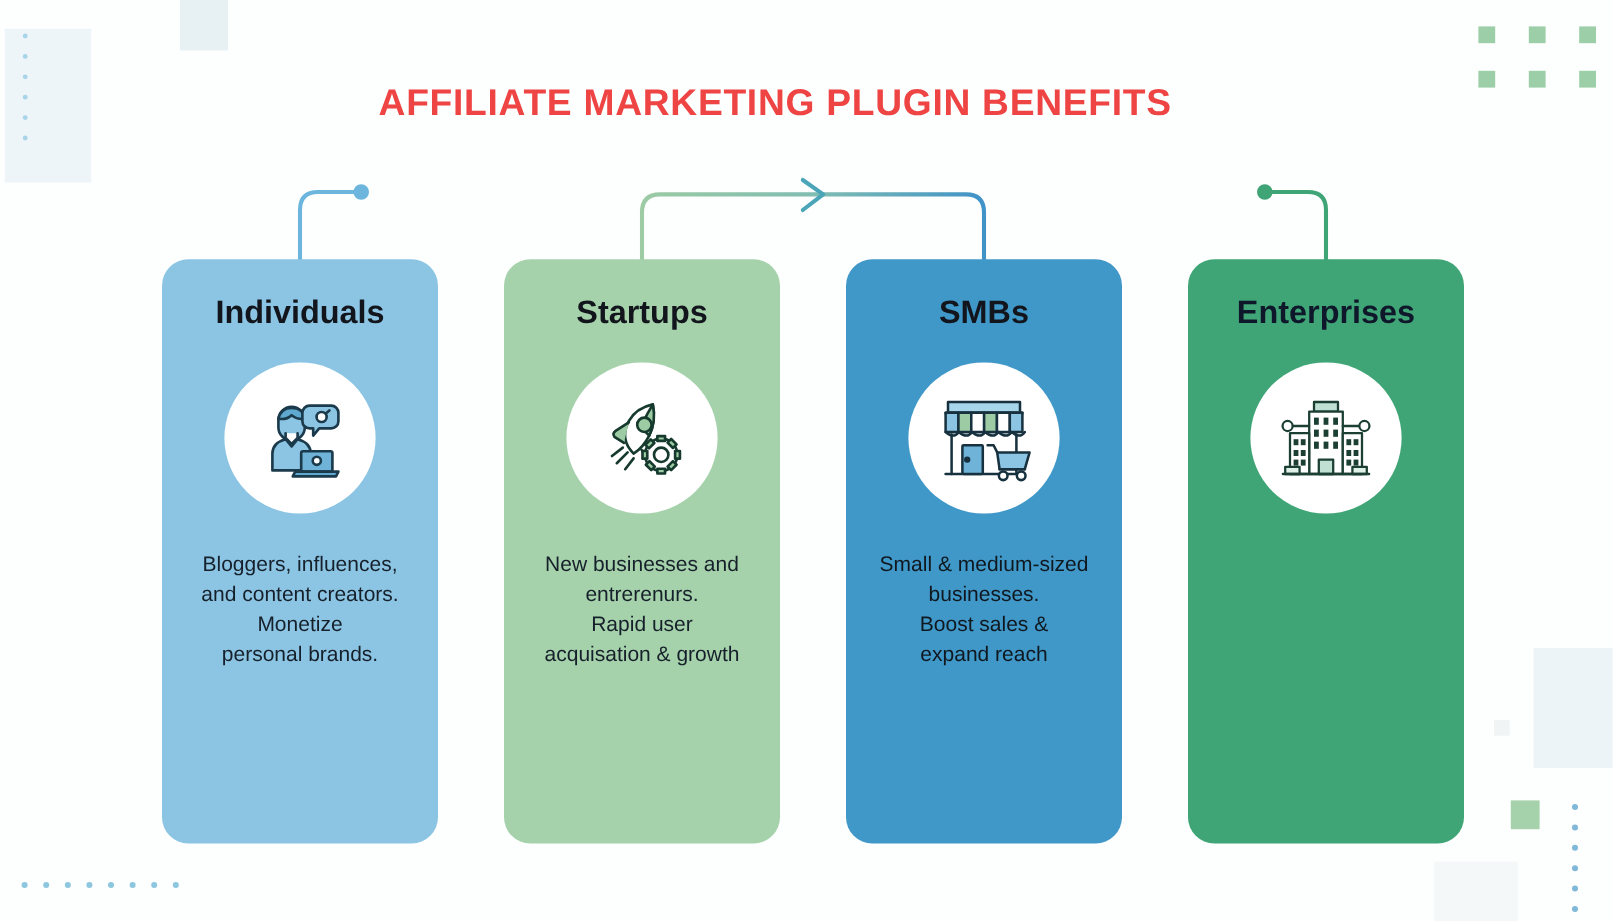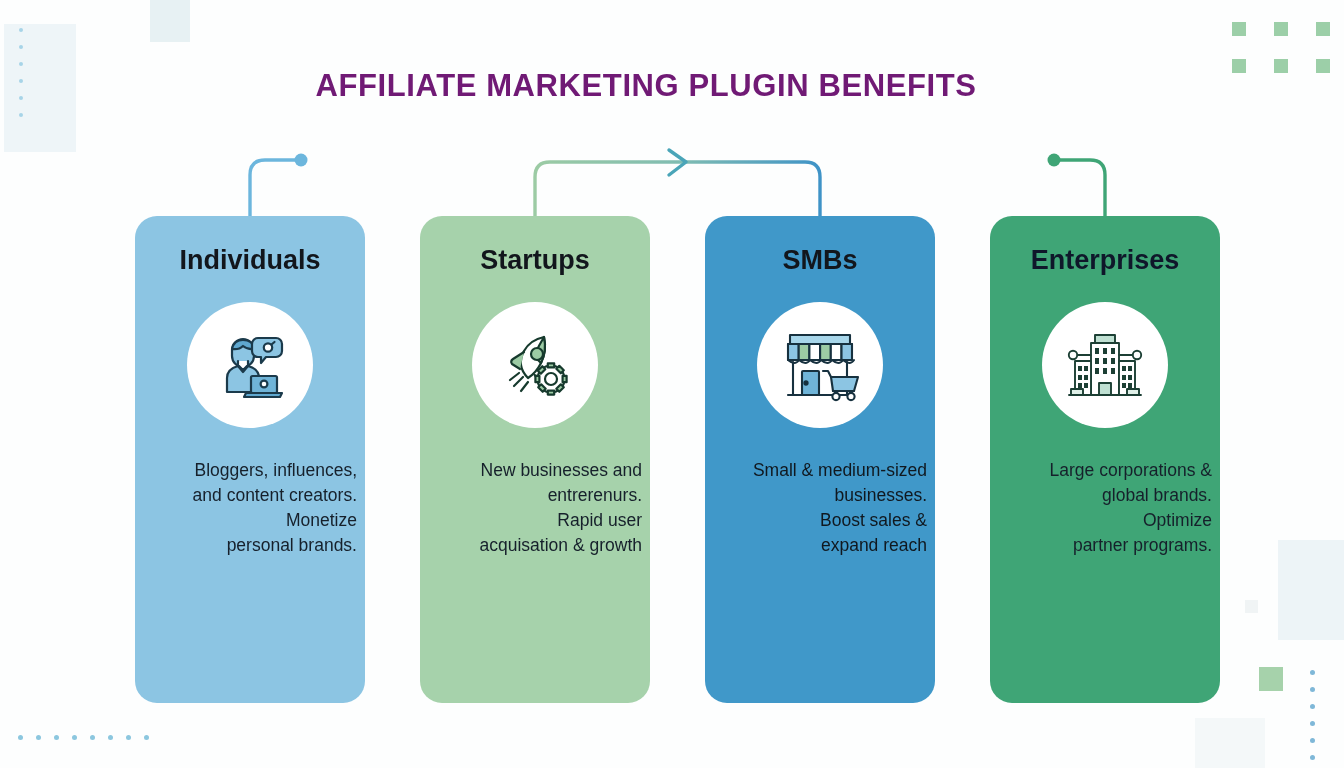--- a/index.html
+++ b/index.html
@@ -95,21 +95,21 @@
 
   
   .title {
     position: absolute;
     left: 0; top: 68px;
     width: 1292px;
     text-align: center;
     font-size: 31px;
     font-weight: bold;
     letter-spacing: 0.6px;
-    color: #701a75;
+    color: #ef4444;
   }
 
   
   #connectors {
     position: absolute;
     left: 0; top: 0;
     width: 1344px; height: 768px;
   }
 
   
@@ -145,21 +145,21 @@
     background: #ffffff;
     display: flex;
     align-items: center;
     justify-content: center;
   }
   .icon-circle svg { display: block; }
 
   .card-desc {
     margin-top: 30px;
     width: 214px;
-    text-align: right;
+    text-align: center;
     font-size: 17.5px;
     line-height: 25px;
     color: #16202b;
     white-space: pre-line;
   }
   .d-light { color: #10181f; }
 </style>
 </head>
 <body>
 
@@ -354,19 +354,15 @@
             <rect x="61" y="62" width="4" height="5"></rect>
               <rect x="67" y="62" width="4" height="5"></rect>
           </g>
           <path d="M8,74 h72"></path>
           <path d="M30,34 h-14 M58,34 h14"></path>
           <circle cx="12" cy="34" r="4.2" fill="#ffffff"></circle>
           <circle cx="76" cy="34" r="4.2" fill="#ffffff"></circle>
         </g>
       </svg>
     </div>
-    <div class="card-desc">Large corporations &amp;
-global brands.
-Optimize
-partner programs.</div>
   </div>
 
 </div>
 
 </body></html>

